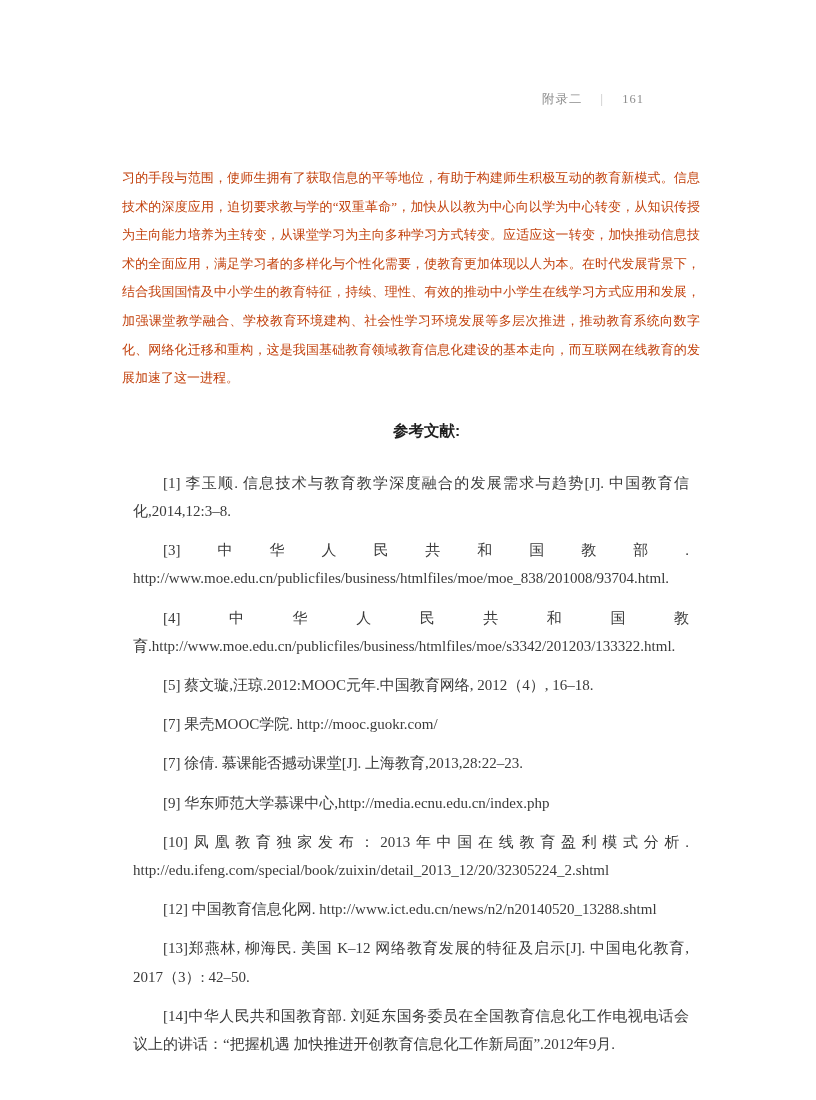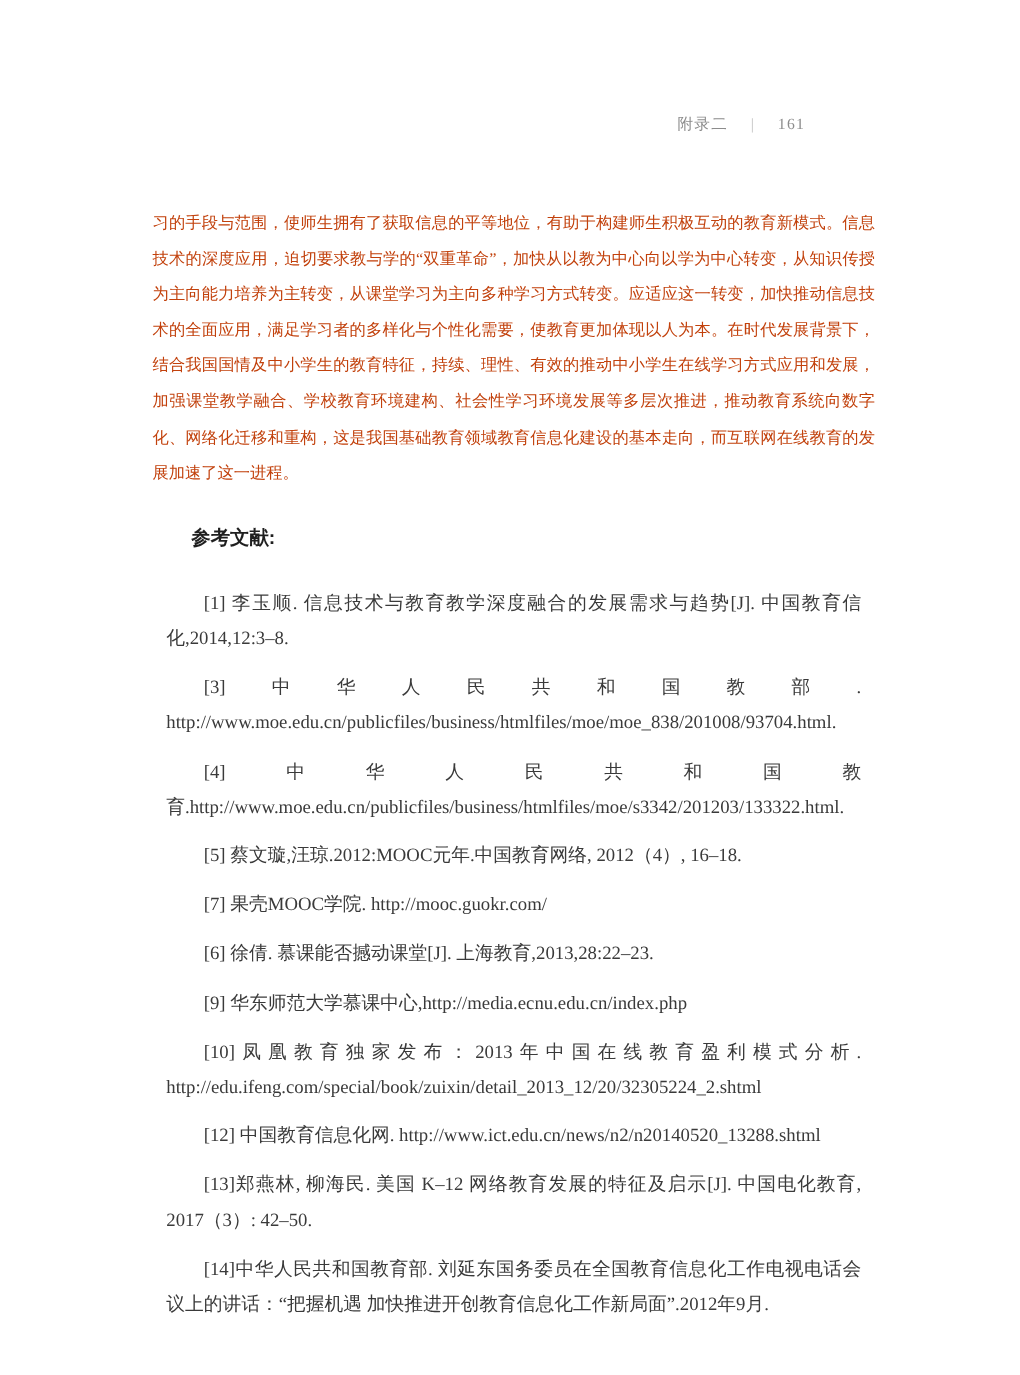--- a/index.html
+++ b/index.html
@@ -44,20 +44,21 @@
     font-family: Liberation Serif, serif;
   }
   .refs-heading {
     margin: 27px 0 0 0;
     font-size: 15.5px;
     line-height: 22px;
     font-weight: 700;
     color: #1f1f1f;
     text-indent: 2em;
     font-family: "Liberation Sans", "DejaVu Sans", sans-serif;
+    text-align: center;
   }
   .refs {
     margin-top: 27px;
   }
   .ref {
     margin: 11px;
     font-size: 15px;
     line-height: 28.2px;
     color: #3a3a3a;
     text-align: justify;
@@ -82,21 +83,21 @@
     <p class="body-para">习的手段与范围，使师生拥有了获取信息的平等地位，有助于构建师生积极互动的教育新模式。信息技术的深度应用，迫切要求教与学的“双重革命”，加快从以教为中心向以学为中心转变，从知识传授为主向能力培养为主转变，从课堂学习为主向多种学习方式转变。应适应这一转变，加快推动信息技术的全面应用，满足学习者的多样化与个性化需要，使教育更加体现以人为本。在时代发展背景下，结合我国国情及中小学生的教育特征，持续、理性、有效的推动中小学生在线学习方式应用和发展，加强课堂教学融合、学校教育环境建构、社会性学习环境发展等多层次推进，推动教育系统向数字化、网络化迁移和重构，这是我国基础教育领域教育信息化建设的基本走向，而互联网在线教育的发展加速了这一进程。</p>
 
     <h2 class="refs-heading">参考文献:</h2>
 
     <div class="refs">
         <p class="ref">[1] 李玉顺. 信息技术与教育教学深度融合的发展需求与趋势[J]. 中国教育信化,2014,12:3–8.</p>
         <p class="ref">[3]中华人民共和国教部. http://www.moe.edu.cn/publicfiles/business/htmlfiles/moe/moe_838/201008/93704.html.</p>
         <p class="ref">[4]中华人民共和国教育.http://www.moe.edu.cn/publicfiles/business/htmlfiles/moe/s3342/201203/133322.html.</p>
         <p class="ref">[5] 蔡文璇,汪琼.2012:MOOC元年.中国教育网络, 2012（4）, 16–18.</p>
         <p class="ref">[7] 果壳MOOC学院. http://mooc.guokr.com/</p>
-        <p class="ref">[6] 徐倩. 慕课能否撼动课堂[J]. 上海教育,2013,28:22–23.</p>
+        <p class="ref">[7] 徐倩. 慕课能否撼动课堂[J]. 上海教育,2013,28:22–23.</p>
         <p class="ref">[9] 华东师范大学慕课中心,http://media.ecnu.edu.cn/index.php</p>
         <p class="ref">[10]凤凰教育独家发布：2013年中国在线教育盈利模式分析. http://edu.ifeng.com/special/book/zuixin/detail_2013_12/20/32305224_2.shtml</p>
         <p class="ref">[12] 中国教育信息化网. http://www.ict.edu.cn/news/n2/n20140520_13288.shtml</p>
         <p class="ref">[13]郑燕林, 柳海民. 美国 K–12 网络教育发展的特征及启示[J]. 中国电化教育, 2017（3）: 42–50.</p>
         <p class="ref">[14]中华人民共和国教育部. 刘延东国务委员在全国教育信息化工作电视电话会议上的讲话：“把握机遇 加快推进开创教育信息化工作新局面”.2012年9月.</p>
       </div>
   </div>
 
 </div>
 

